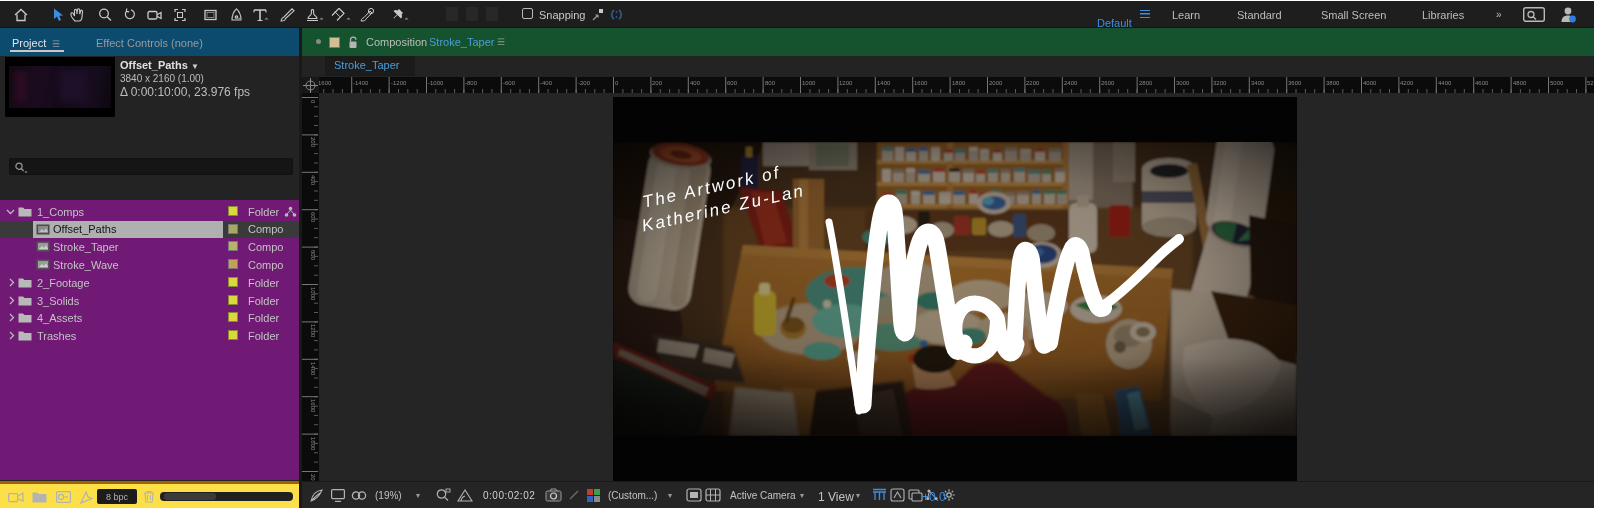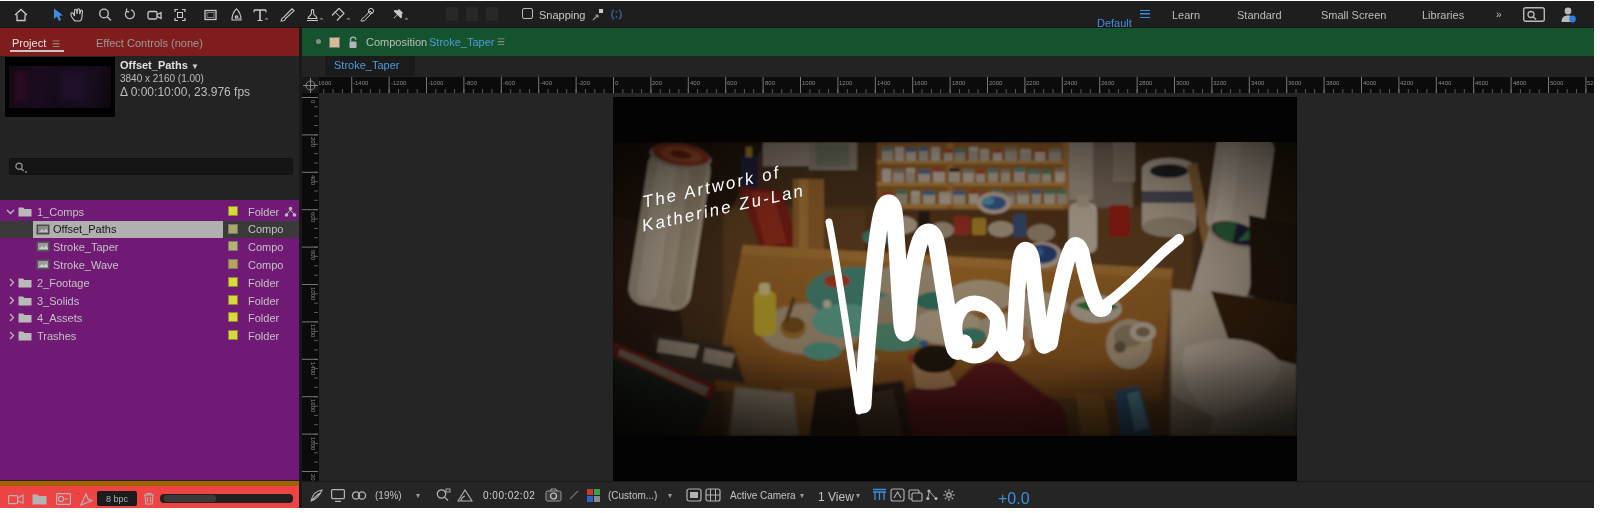--- a/index.html
+++ b/index.html
@@ -85,21 +85,21 @@
 <svg class="abs" style="left:1560px;top:5px" width="16" height="17" viewBox="0 0 16 17">
   <circle cx="8" cy="5" r="3.4" fill="#b9b9b9"></circle>
   <path d="M1.5 16 C1.5 11.5 4 9.5 8 9.5 C12 9.5 14.5 11.5 14.5 16 Z" fill="#b9b9b9"></path>
   <circle cx="12.5" cy="13" r="3.4" fill="#2f7ddc"></circle>
 </svg>
 
   </div>
 
   <div class="abs" style="left:0;top:27px;width:299px;height:480px;background:#232323">
 
-    <div class="abs" style="left:0;top:0;width:351px;height:28px;background:#7f1d1d">
+    <div class="abs" style="left:0;top:0;width:351px;height:28px;background:#0c4a6e">
       <span class="abs txt" style="left:12px;top:9px;color:#e4e4e4">Project</span>
       <span class="abs" style="left:52px;top:11px;color:#9a9a9a;font-size:9px">☰</span>
       <span class="abs" style="left:10px;top:22px;width:54px;height:2px;background:#c8c8c8"></span>
       <span class="abs txt" style="left:96px;top:9px;color:#9a9a9a">Effect Controls (none)</span>
     </div>
 
     <div class="abs" style="left:5px;top:29px;width:110px;height:60px;background:#000">
       <div class="abs" style="left:4px;top:9px;width:102px;height:42px;background:linear-gradient(100deg,#140a12 0%,#1c0b20 30%,#120a18 55%,#170d1d 80%,#0c070e 100%)"></div>
       <div class="abs" style="left:10px;top:15px;width:12px;height:30px;background:#2a0c22;filter:blur(2px)"></div>
       <div class="abs" style="left:54px;top:13px;width:28px;height:32px;background:#1d1028;filter:blur(3px)"></div>
@@ -210,21 +210,21 @@
           </svg>
         <svg class="abs" style="left:18px;top:3px" width="14" height="11">
             <path d="M0.5 10.5 V1.5 H5 L6.5 3 H13.5 V10.5 Z" fill="#b9b9b9"></path>
           </svg>
         <span class="abs txt" style="left:37px;top:3px">Trashes</span>
         <span class="abs" style="left:228px;top:3px;width:10px;height:10px;background:#d9d93e;border:1px solid #8a8a30"></span>
         <span class="abs txt" style="left:248px;top:3px">Folder</span>
       </div>
     </div>
 
-    <div class="abs" style="left:0;top:453px;width:299px;height:27px;background:#ef4444;border-top:5px solid #a16207">
+    <div class="abs" style="left:0;top:453px;width:299px;height:27px;background:#fde047;border-top:3px solid #a16207">
       <svg class="abs" style="left:8px;top:7px" width="16" height="12" viewBox="0 0 16 12">
           <rect x="0.6" y="2.6" width="9" height="8" rx="1" fill="none" stroke="#b3b3b3" stroke-width="1.2"></rect>
           <path d="M10 5 L15 2 V10 L10 8" fill="none" stroke="#b3b3b3" stroke-width="1.2"></path>
         </svg>
       <svg class="abs" style="left:32px;top:7px" width="15" height="12">
           <path d="M0.5 11.5 V1.5 H5.5 L7 3 H14.5 V11.5 Z" fill="#b3b3b3"></path>
         </svg>
       <svg class="abs" style="left:56px;top:7px" width="15" height="12" viewBox="0 0 15 12">
           <rect x="0.6" y="0.6" width="13.8" height="10.8" rx="1" fill="none" stroke="#b3b3b3" stroke-width="1.2"></rect>
           <circle cx="5" cy="6" r="2.6" fill="none" stroke="#b3b3b3" stroke-width="1.1"></circle>
@@ -904,17 +904,17 @@
        <svg class="abs" style="left:623px;top:6px" width="14" height="14" viewBox="0 0 14 14">
           <circle cx="4" cy="3" r="1.6" fill="#b3b3b3"></circle>
           <circle cx="2.8" cy="10.5" r="1.6" fill="#b3b3b3"></circle>
           <circle cx="11" cy="10.5" r="1.6" fill="#b3b3b3"></circle>
           <path d="M4 4.5 L3 9 M4.8 4 L10 9.5" stroke="#b3b3b3"></path>
         </svg>
        <svg class="abs" style="left:640px;top:6px" width="14" height="14" viewBox="0 0 14 14">
           <circle cx="7" cy="7" r="2.2" fill="none" stroke="#b3b3b3" stroke-width="1.2"></circle>
           <path d="M7 1.2 V3.4 M7 10.6 V12.8 M1.2 7 H3.4 M10.6 7 H12.8 M2.9 2.9 L4.4 4.4 M9.6 9.6 L11.1 11.1 M11.1 2.9 L9.6 4.4 M4.4 9.6 L2.9 11.1" stroke="#b3b3b3" stroke-width="1.2"></path>
         </svg>
-       <span class="abs" style="left:696px;top:8px;color:#3e8ee0;font-size:16px">+0.0</span>
+       <span class="abs" style="left:620px;top:8px;color:#3e8ee0;font-size:12px">+0.0</span>
      </div>
 
   </div>
 </div>
 
 </body></html>

